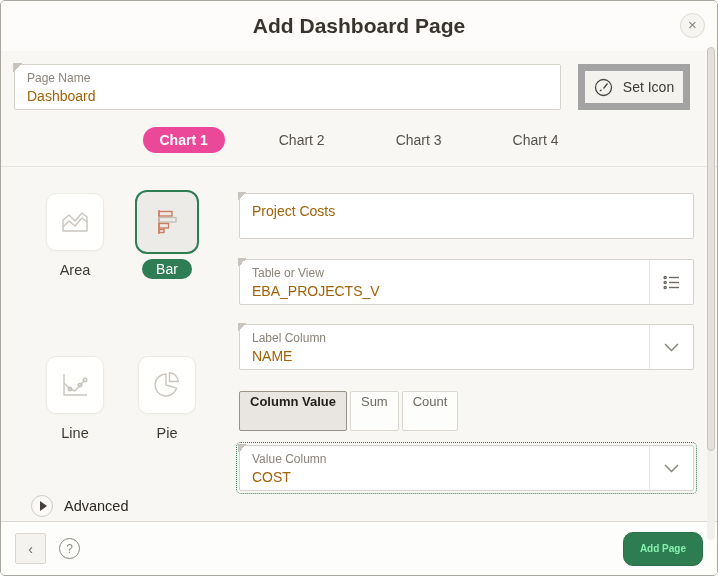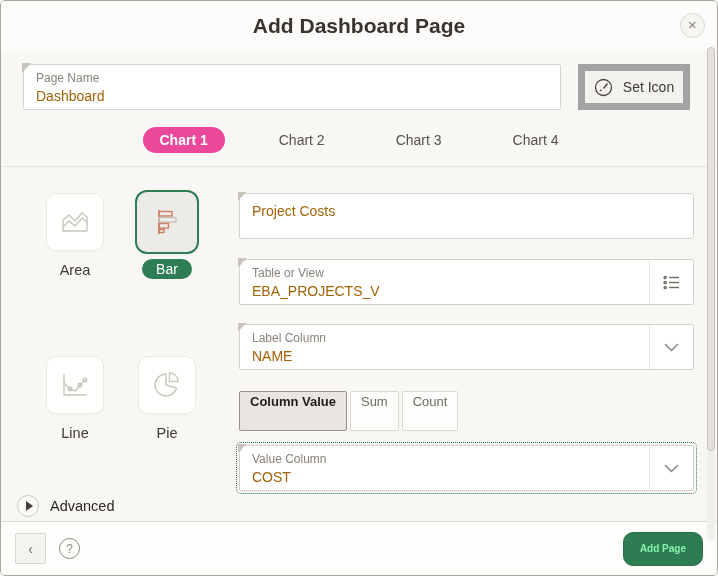--- a/index.html
+++ b/index.html
@@ -7,21 +7,21 @@
   *{box-sizing:border-box;}
 
   .dialog{position:relative;width:718px;height:576px;background:#f8f7f4;border:1px solid #a9a59f;border-radius:5px;overflow:hidden;}
 
   
   .dialog-header{position:relative;height:50px;background:#fdfcfb;display:flex;align-items:center;justify-content:center;}
   .dialog-title{font-size:21px;font-weight:700;color:#38332d;}
   .close-btn{position:absolute;top:12px;right:12px;width:25px;height:25px;border-radius:50%;background:#f6f5f2;border:1px solid #ddd9d4;color:#8a857e;font-size:15px;line-height:22px;text-align:center;cursor:pointer;}
 
   
-  .top-form{display:flex;align-items:flex-start;padding:13px 27px 0 22px;gap:17px;}
+  .top-form{display:flex;align-items:flex-start;padding:13px 27px 0 13px;gap:17px;}
   .fl-field{position:relative;background:#fff;border:1px solid #d6d3cd;border-radius:2px;height:46px;padding:6px 12px 0 12px;}
   .fl-field::before{content:"";position:absolute;top:-2px;left:-2px;width:9px;height:9px;
     background:linear-gradient(135deg,#c8c4bd 50%,transparent 50%);}
   .fl-label{display:block;font-size:12px;color:#8a837a;line-height:14px;}
   .fl-value{display:block;font-size:14px;color:#a16207;line-height:20px;border:none;outline:none;background:transparent;padding:0;margin:1px 0 0 0;width:100%;font-family:inherit;}
   .pagename-wrap{flex:1;}
   .seticon-btn{width:112px;height:46px;background:#f3f2ef;border:7px solid #a3a3a3;display:flex;align-items:center;justify-content:center;gap:10px;cursor:pointer;}
   .seticon-label{font-size:14px;color:#3e3a34;}
 
   
@@ -45,21 +45,21 @@
   .mb14{margin-bottom:14px;}
   .field-trailing{position:absolute;right:0;top:0;height:100%;width:44px;border-left:1px solid #eae7e2;display:flex;align-items:center;justify-content:center;cursor:pointer;}
   .focused-field{outline:1px dotted #2e7d55;outline-offset:2px;}
 
   
   .agg-group{display:flex;}
   .agg-btn{height:40px;padding:0 10px;font-size:13px;line-height:20px;color:#6e6961;background:#fdfdfc;border:1px solid #dbd8d2;border-radius:2px;margin-right:3px;cursor:pointer;}
   .agg-btn.selected{background:#e9e6e2;border-color:#989288;color:#221e18;font-weight:700;}
 
   
-  .advanced-row{position:absolute;left:0;right:0;bottom:53px;height:31px;display:flex;align-items:center;padding-left:16px;border-bottom:1px solid #dcd9d4;}
+  .advanced-row{position:absolute;left:0;right:0;bottom:53px;height:31px;display:flex;align-items:center;padding-left:30px;border-bottom:1px solid #dcd9d4;}
   .adv-toggle{width:22px;height:22px;border-radius:50%;background:#fbfaf8;border:1px solid #cfccc6;display:flex;align-items:center;justify-content:center;cursor:pointer;}
   .adv-tri{width:0;height:0;border-left:7px solid #45403a;border-top:5px solid transparent;border-bottom:5px solid transparent;margin-left:2px;}
   .adv-label{margin-left:11px;font-size:14.5px;color:#2d2923;}
 
   
   .dialog-footer{position:absolute;left:0;right:0;bottom:0;height:53px;background:#fdfdfc;display:flex;align-items:center;padding:0 14px;}
   .back-btn{width:31px;height:31px;background:#f4f3f0;border:1px solid #d9d6d0;border-radius:2px;color:#6e6962;font-size:14px;display:flex;align-items:center;justify-content:center;cursor:pointer;}
   .help-btn{margin-left:13px;width:21px;height:21px;border-radius:50%;border:1px solid #8d8881;color:#8d8881;font-size:12px;display:flex;align-items:center;justify-content:center;cursor:pointer;background:transparent;}
   .addpage-btn{margin-left:auto;height:34px;padding:0 16px;background:#2e7d52;border:1px solid #2a7049;border-radius:10px;color:#86efac;font-size:10px;font-weight:700;cursor:pointer;font-family:inherit;}
 

